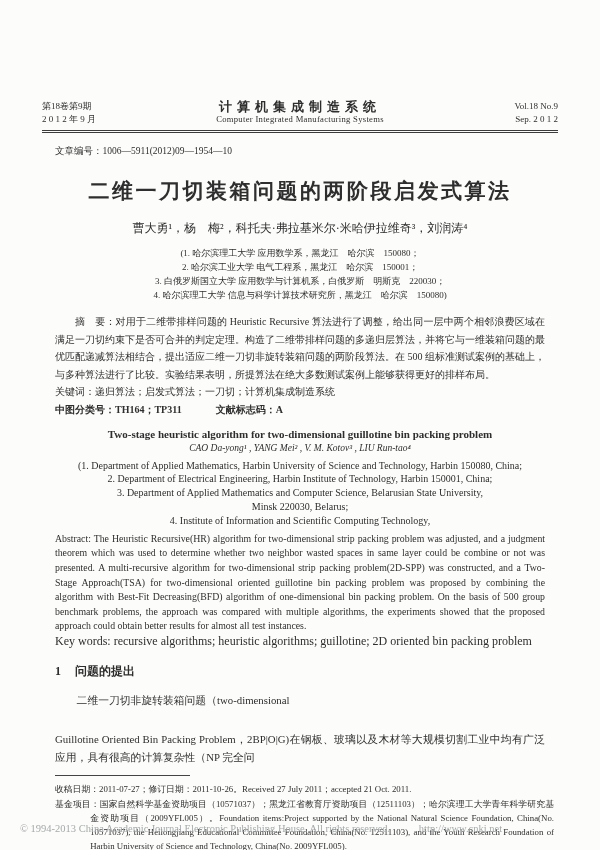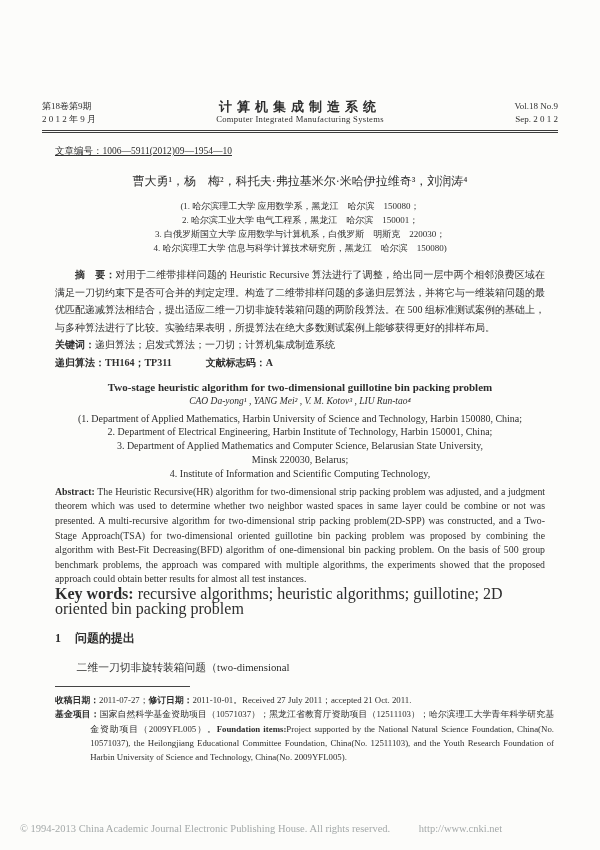--- a/index.html
+++ b/index.html
@@ -13,39 +13,39 @@
 
   
   .jheader { display:flex; justify-content:space-between; align-items:flex-start; font-size:9px; line-height:12.5px; }
   .jheader .left, .jheader .right { width:110px; }
   .jheader .right { text-align:right; }
   .jheader .center { text-align:center; flex:1; }
   .jname-zh { font-size:13px; font-weight:bold; letter-spacing:5px; line-height:13px; }
   .jname-en { font-size:8.6px; letter-spacing:0.3px; }
   .dbl-rule { margin-top:4px; height:3.5px; border-top:1.6px solid #3c3c3c; border-bottom:1px solid #3c3c3c; }
 
-  .article-no { margin:12px 0 0 13px; font-size:9.5px;text-decoration:underline; }
+  .article-no { margin:12px 0 0 13px; font-size:9.5px; }
 
   .title-zh { margin-top:19px; text-align:center; font-size:21px; font-weight:bold; letter-spacing:2.5px; }
   .authors-zh { margin-top:15px; text-align:center; font-size:12px; }
   .affil-zh { margin-top:9px; text-align:center; font-size:9px; line-height:14px; }
 
   .abs-zh { margin:11px 13px 0 13px; font-size:10px; line-height:17.6px; text-align:justify; }
   .abs-zh .para { text-indent:2em; }
-  .lbl { font-weight:bold; }
+  .lbl { font-weight:normal; }
   .kw-line { margin:0 13px; font-size:10px; line-height:17.6px; }
   .clc-line { margin:0 13px; font-size:10px; line-height:17.6px; font-weight:bold; }
   .clc-gap { display:inline-block; width:34px; }
 
   .title-en { margin-top:9px; text-align:center; font-size:11px; font-weight:bold; }
   .authors-en { margin-top:3px; text-align:center; font-size:9.5px; font-style:italic;font-family:Liberation Serif, serif; }
   .affil-en { margin-top:6px; text-align:center; font-size:10px; line-height:13.8px; }
 
   .abs-en { margin:4px 13px 0 13px; font-size:9.8px; line-height:14.65px; text-align:justify; }
-  .kw-en { margin:0 13px; font-size:16px; line-height:14.65px; }
+  .kw-en { margin:0 13px; font-size:12px; line-height:14.65px; }
 
   .columns { display:flex; gap:22px; margin:14px 13px 0 13px;flex-direction:column; }
   .col { flex:1; }
   .sec-head { font-size:12px; font-weight:bold; }
   .sec-no { display:inline-block; width:20px; }
   .col-para { margin-top:12px; font-size:10.8px; line-height:17.5px; text-align:justify; text-indent:2em; }
   .col-para.noindent { margin-top:0; text-indent:0; }
 
   .fn-rule { margin:9px 0 6px 13px; width:135px; border-top:1px solid #444; }
   .footnotes { margin:0 4px 0 13px; font-size:8.8px; line-height:14.3px; text-align:justify; }
@@ -70,57 +70,61 @@
     </div>
     <div class="right">
       <div>Vol.18 No.9</div>
       <div>Sep. 2 0 1 2</div>
     </div>
   </div>
   <div class="dbl-rule"></div>
 
   <div class="article-no">文章编号：1006—5911(2012)09—1954—10</div>
 
+  <h1 class="title-zh">二维一刀切装箱问题的两阶段启发式算法</h1>
   <div class="authors-zh">曹大勇¹，杨　梅²，科托夫·弗拉基米尔·米哈伊拉维奇³，刘润涛⁴</div>
   <div class="affil-zh">
     <div>(1. 哈尔滨理工大学 应用数学系，黑龙江　哈尔滨　150080；</div>
     <div>2. 哈尔滨工业大学 电气工程系，黑龙江　哈尔滨　150001；</div>
     <div>3. 白俄罗斯国立大学 应用数学与计算机系，白俄罗斯　明斯克　220030；</div>
     <div>4. 哈尔滨理工大学 信息与科学计算技术研究所，黑龙江　哈尔滨　150080)</div>
   </div>
 
   <div class="abs-zh">
     <div class="para"><span class="lbl">摘　要：</span><span>对用于二维带排样问题的 Heuristic Recursive 算法进行了调整，给出同一层中两个相邻浪费区域在满足一刀切约束下是否可合并的判定定理。构造了二维带排样问题的多递归层算法，并将它与一维装箱问题的最优匹配递减算法相结合，提出适应二维一刀切非旋转装箱问题的两阶段算法。在 500 组标准测试案例的基础上，与多种算法进行了比较。实验结果表明，所提算法在绝大多数测试案例上能够获得更好的排样布局。</span></div>
   </div>
   <div class="kw-line"><span class="lbl">关键词：</span><span>递归算法；启发式算法；一刀切；计算机集成制造系统</span></div>
-  <div class="clc-line"><span>递归算法：TH164；TP311</span><span class="clc-gap"></span><span>文献标志码：A</span></div>
+  <div class="clc-line"><span>中图分类号：TH164；TP311</span><span class="clc-gap"></span><span>文献标志码：A</span></div>
 
   <div class="title-en">Two-stage heuristic algorithm for two-dimensional guillotine bin packing problem</div>
   <div class="authors-en">CAO Da-yong¹ , YANG Mei² , V. M. Kotov³ , LIU Run-tao⁴</div>
   <div class="affil-en">
     <div>(1. Department of Applied Mathematics, Harbin University of Science and Technology, Harbin 150080, China;</div>
     <div>2. Department of Electrical Engineering, Harbin Institute of Technology, Harbin 150001, China;</div>
     <div>3. Department of Applied Mathematics and Computer Science, Belarusian State University,</div>
     <div>Minsk 220030, Belarus;</div>
     <div>4. Institute of Information and Scientific Computing Technology,</div>
   </div>
 
   <div class="abs-en"><span class="lbl">Abstract:</span> <span>The Heuristic Recursive(HR) algorithm for two-dimensional strip packing problem was adjusted, and a judgment theorem which was used to determine whether two neighbor wasted spaces in same layer could be combine or not was presented. A multi-recursive algorithm for two-dimensional strip packing problem(2D-SPP) was constructed, and a Two-Stage Approach(TSA) for two-dimensional oriented guillotine bin packing problem was proposed by combining the algorithm with Best-Fit Decreasing(BFD) algorithm of one-dimensional bin packing problem. On the basis of 500 group benchmark problems, the approach was compared with multiple algorithms, the experiments showed that the proposed approach could obtain better results for almost all test instances.</span></div>
   <div class="kw-en"><span class="lbl">Key words:</span> <span>recursive algorithms; heuristic algorithms; guillotine; 2D oriented bin packing problem</span></div>
 
   <div class="columns">
     <div class="col">
       <div class="sec-head"><span class="sec-no">1</span><span>问题的提出</span></div>
       <div class="col-para">二维一刀切非旋转装箱问题（two-dimensional</div>
     </div>
+    <div class="col">
+      <div class="col-para noindent">Guillotine Oriented Bin Packing Problem，2BP|O|G)在钢板、玻璃以及木材等大规模切割工业中均有广泛应用，具有很高的计算复杂性（NP 完全问</div>
+    </div>
   </div>
 
   <div class="fn-rule"></div>
   <div class="footnotes">
-    <div><span class="lbl">收稿日期：</span><span>2011-07-27；</span><span class="lbl">修订日期：</span><span>2011-10-01。</span><span>Received 27 July 2011；accepted 21 Oct. 2011.</span></div>
+    <div><span class="lbl">收稿日期：</span><span>2011-07-27；</span><span class="lbl">修订日期：</span><span>2011-10-26。</span><span>Received 27 July 2011；accepted 21 Oct. 2011.</span></div>
     <div class="fn-fund"><span class="lbl">基金项目：</span><span>国家自然科学基金资助项目（10571037）；黑龙江省教育厅资助项目（12511103）；哈尔滨理工大学青年科学研究基金资助项目（2009YFL005）。</span><span class="lbl">Foundation items:</span><span>Project supported by the National Natural Science Foundation, China(No. 10571037), the Heilongjiang Educational Committee Foundation, China(No. 12511103), and the Youth Research Foundation of Harbin University of Science and Technology, China(No. 2009YFL005).</span></div>
   </div>
 
   <div class="footer">
     <span>© 1994-2013 China Academic Journal Electronic Publishing House. All rights reserved.</span>
     <span class="url">http://www.cnki.net</span>
   </div>
 
 </div>
 

